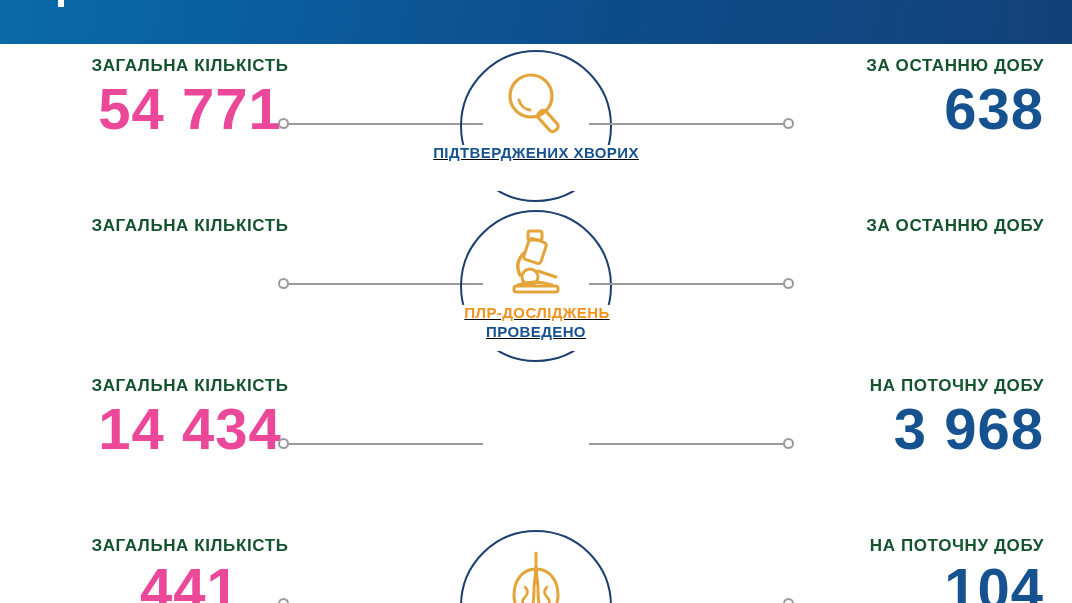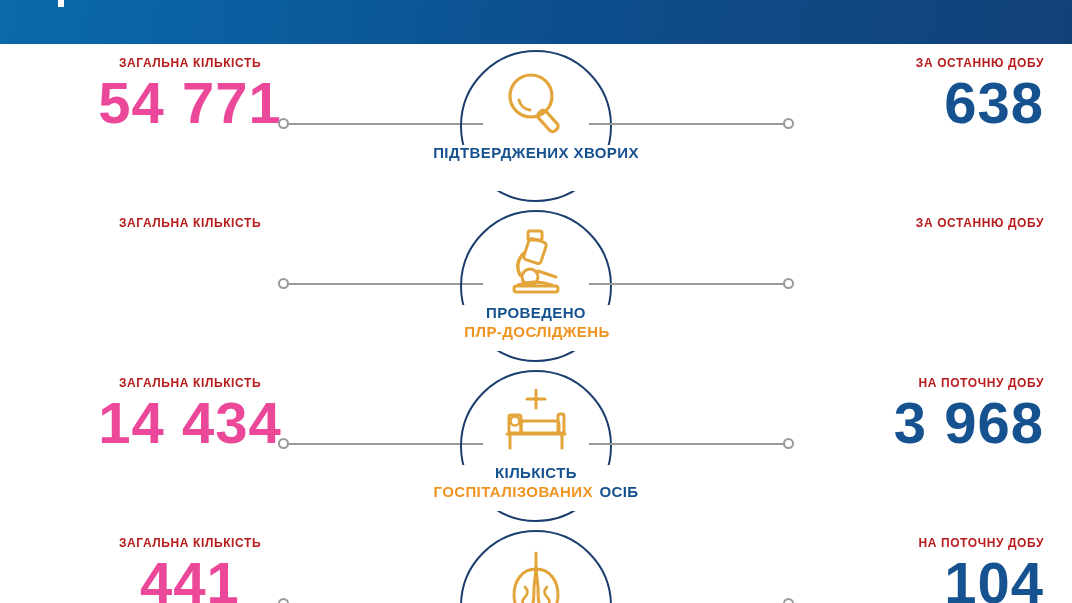--- a/index.html
+++ b/index.html
@@ -60,23 +60,23 @@
   .side {
     position: absolute;
     top: 12px;
     width: 300px;
     text-align: center;
   }
   .side.left  { left: 40px;  }
   .side.right { right: 28px; text-align: right; }
 
   .side-label {
-    font-size: 12px;
+    font-size: 17px;
     font-weight: bold;
-    color: #b91c1c;
+    color: #14532d;
     letter-spacing: 0.6px;
     margin-bottom: 4px;
     white-space: nowrap;
   }
   .side-value {
     font-size: 58px;
     font-weight: bold;
     line-height: 1.0;
     letter-spacing: 1px;
     white-space: nowrap;
@@ -141,20 +141,21 @@
   }
   .caption {
     position: absolute;
     left: 50%;
     transform: translateX(-50%);
     top: 93px;
     width: 260px;
     text-align: center;
     line-height: 1.28;
     white-space: nowrap;
+    text-decoration: underline;
   }
   .caption .cap-line {
     font-size: 15px;
     font-weight: bold;
     letter-spacing: 0.4px;
   }
   .cap-navy   { color: #15528f; }
   .cap-orange { color: #f0931f; }
   .caption .cap-line span { margin: 0 1px; }
 
@@ -238,25 +239,25 @@
           <rect x="28" y="13" width="18" height="22" rx="3" fill="none" stroke="#e3a43a" stroke-width="3" transform="rotate(18 37 24)"></rect>
           <path d="M26 26 q-10 10 -4 22" fill="none" stroke="#e3a43a" stroke-width="3.4" stroke-linecap="round"></path>
           <circle cx="32" cy="50" r="8" fill="none" stroke="#e3a43a" stroke-width="3"></circle>
           <path d="M40 44 l18 6" fill="none" stroke="#e3a43a" stroke-width="3" stroke-linecap="round"></path>
           <path d="M20 58 q16 -6 34 0" fill="none" stroke="#e3a43a" stroke-width="3" stroke-linecap="round"></path>
           <rect x="16" y="59" width="44" height="6" rx="2.5" fill="none" stroke="#e3a43a" stroke-width="3"></rect>
         </svg>
       </div>
       <div class="cap-mask"></div>
       <div class="caption">
-        <div class="cap-line cap-navy">ПРОВЕДЕНО</div>
         <div class="cap-line">
           <span class="cap-navy"></span>
           <span class="cap-orange">ПЛР-ДОСЛІДЖЕНЬ</span>
         </div>
+        <div class="cap-line cap-navy">ПРОВЕДЕНО</div>
       </div>
     </div>
 
     <div class="connector right">
       <div class="line"></div>
       <div class="dot"></div>
     </div>
     <div class="side right">
       <div class="side-label">ЗА ОСТАННЮ ДОБУ</div>
     </div>
@@ -265,42 +266,20 @@
   <div class="row">
     <div class="side left">
       <div class="side-label">ЗАГАЛЬНА КІЛЬКІСТЬ</div>
       <div class="side-value">14 434</div>
     </div>
     <div class="connector left">
       <div class="dot"></div>
       <div class="line"></div>
     </div>
 
-    <div class="medallion">
-      <div class="ring"></div>
-      <div class="icon-box">
-        <svg width="82" height="70" viewBox="0 0 82 70">
-          <path d="M41 3 v18 M32 12 h18" stroke="#e3a43a" stroke-width="3" stroke-linecap="round" fill="none"></path>
-          <rect x="14" y="28" width="12" height="18" rx="2" fill="none" stroke="#e3a43a" stroke-width="3"></rect>
-          <circle cx="20" cy="34" r="4.5" fill="none" stroke="#e3a43a" stroke-width="2.6"></circle>
-          <rect x="26" y="34" width="38" height="12" rx="3" fill="none" stroke="#e3a43a" stroke-width="3"></rect>
-          <rect x="63" y="27" width="6" height="19" rx="2" fill="none" stroke="#e3a43a" stroke-width="3"></rect>
-          <path d="M12 47 h58" stroke="#e3a43a" stroke-width="3" stroke-linecap="round" fill="none"></path>
-          <path d="M15 47 v14 M67 47 v14" stroke="#e3a43a" stroke-width="3" stroke-linecap="round" fill="none"></path>
-        </svg>
-      </div>
-      <div class="cap-mask"></div>
-      <div class="caption">
-        <div class="cap-line cap-navy">КІЛЬКІСТЬ</div>
-        <div class="cap-line">
-          <span class="cap-orange">ГОСПІТАЛІЗОВАНИХ</span>
-          <span class="cap-navy">ОСІБ</span>
-        </div>
-      </div>
-    </div>
 
     <div class="connector right">
       <div class="line"></div>
       <div class="dot"></div>
     </div>
     <div class="side right">
       <div class="side-label">НА ПОТОЧНУ ДОБУ</div>
       <div class="side-value">3 968</div>
     </div>
   </div>

